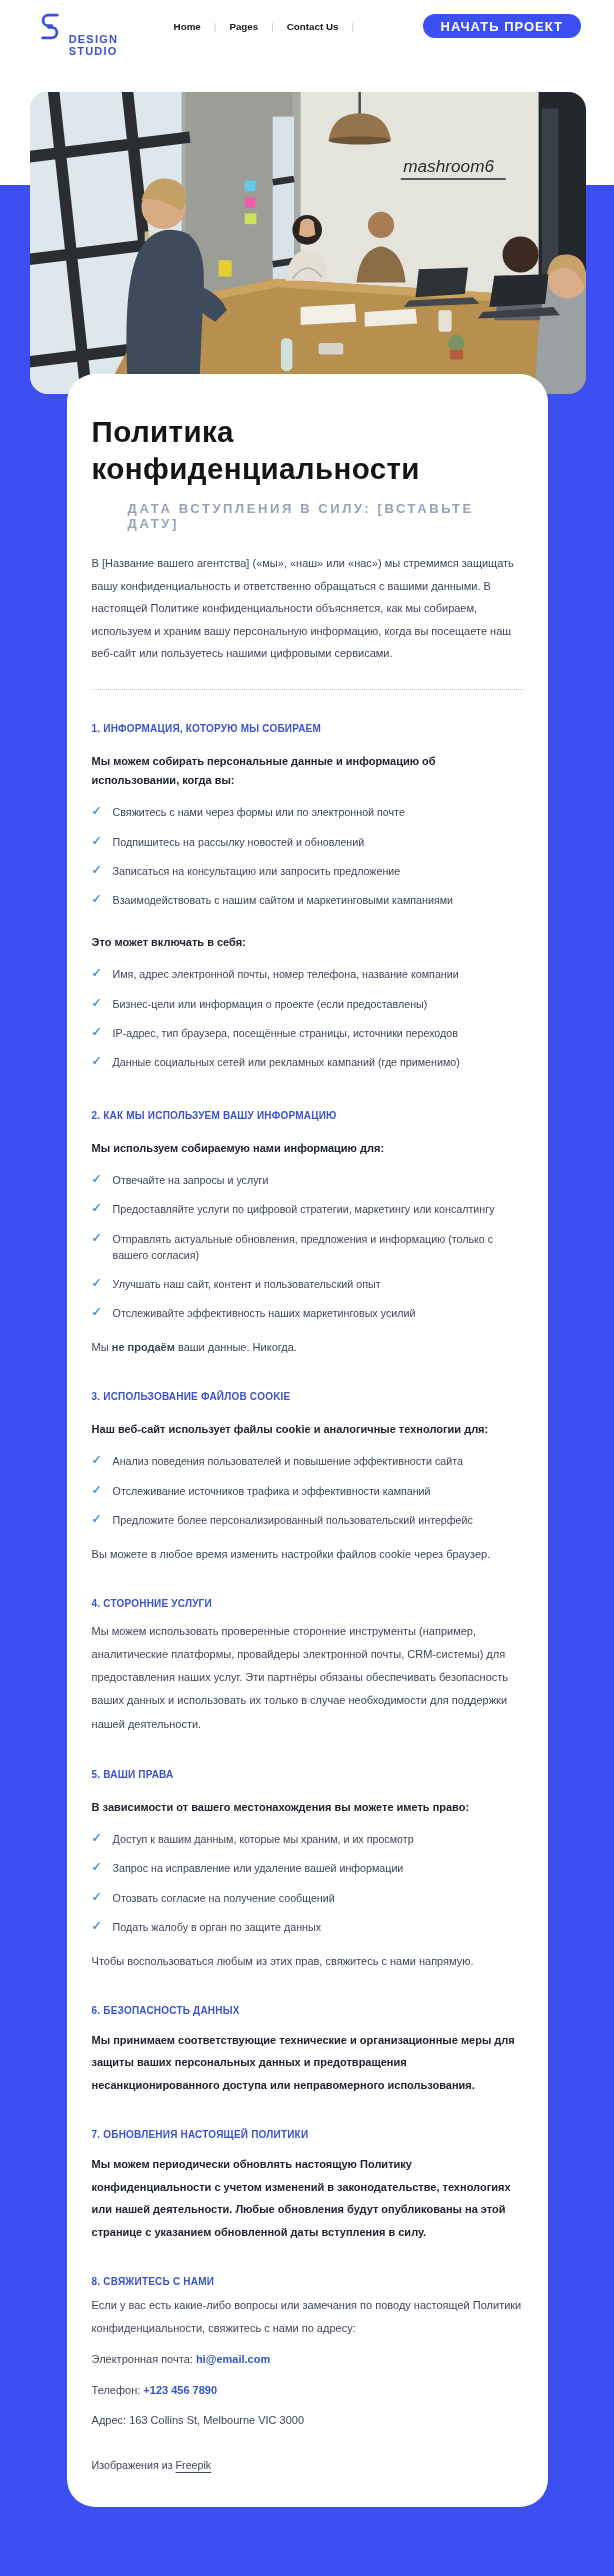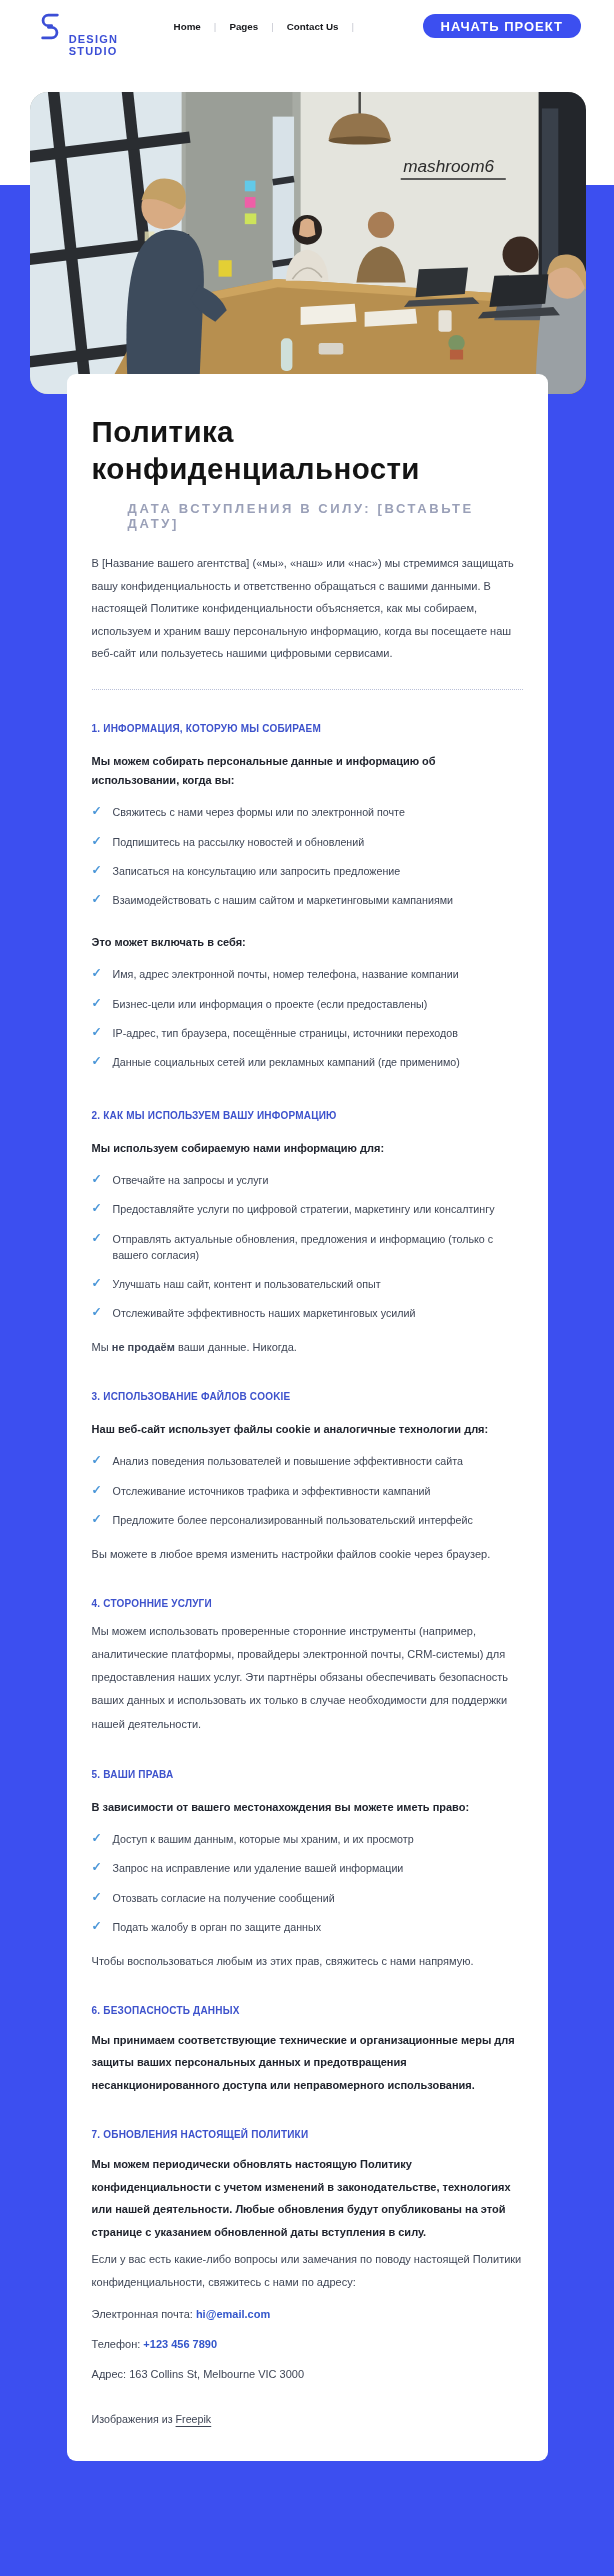--- a/index.html
+++ b/index.html
@@ -38,21 +38,21 @@
   }
   .hero {
     height:302px; border-radius:18px; overflow:hidden; position:relative;
   }
   .hero svg { display:block; width:100%; height:100%; }
   
   .blue-body { background:#3c4ff0; }
   .card {
     position:relative; z-index:2;
     margin:-20.5px 67px 0; background:#ffffff;
-    border-radius:9px; padding:39px 24.6px 36px;
+    border-radius:28px; padding:39px 24.6px 36px;
   }
   .page-title {
     margin:0 0 13px; font-size:29.5px; line-height:1.28;
     color:#141414; font-weight:bold; letter-spacing:0.4px;
   }
   .effective {
     font-size:13px; font-weight:bold; letter-spacing:2.6px;
     color:#9aa0b8;
     margin-left:36px;
   }
@@ -295,20 +295,21 @@
         </li>
       </ul>
     <p class="note">Чтобы воспользоваться любым из этих прав, свяжитесь с нами напрямую.</p>
 
     <h2 class="sec-heading">6. БЕЗОПАСНОСТЬ ДАННЫХ</h2>
     <p class="para-bold">Мы принимаем соответствующие технические и организационные меры для защиты ваших персональных данных и предотвращения несанкционированного доступа или неправомерного использования.</p>
 
     <h2 class="sec-heading">7. ОБНОВЛЕНИЯ НАСТОЯЩЕЙ ПОЛИТИКИ</h2>
     <p class="para-bold">Мы можем периодически обновлять настоящую Политику конфиденциальности с учетом изменений в законодательстве, технологиях или нашей деятельности. Любые обновления будут опубликованы на этой странице с указанием обновленной даты вступления в силу.</p>
 
+    <h2 class="sec-heading">8. СВЯЖИТЕСЬ С НАМИ</h2>
     <p class="para" style="margin-top:4.9px">Если у вас есть какие-либо вопросы или замечания по поводу настоящей Политики конфиденциальности, свяжитесь с нами по адресу:</p>
     <p class="note"><span>Электронная почта: </span><a href="#" class="blue-link">hi@email.com</a></p>
     <p class="note"><span>Телефон: </span><a href="#" class="blue-link">+123 456 7890</a></p>
     <p class="note"><span>Адрес: </span><span>163 Collins St, Melbourne VIC 3000</span></p>
     <p class="credit"><span>Изображения из </span><a href="#" class="dark-link">Freepik</a></p>
   </div>
 
   <div class="contact">
     
     

